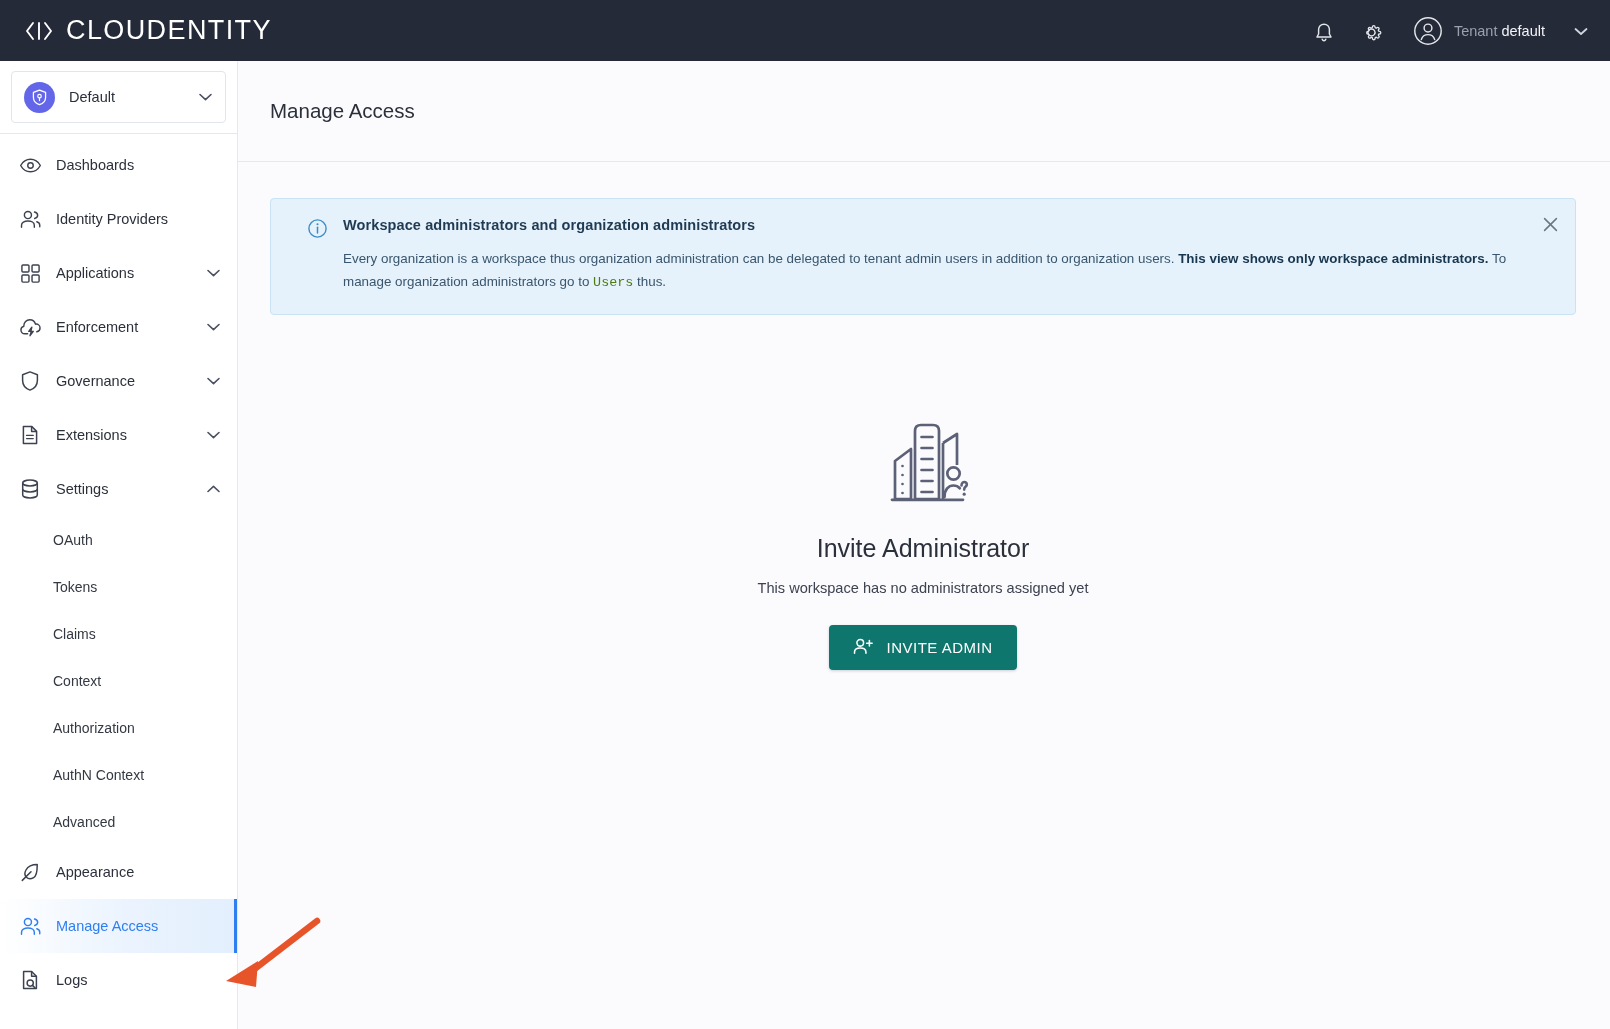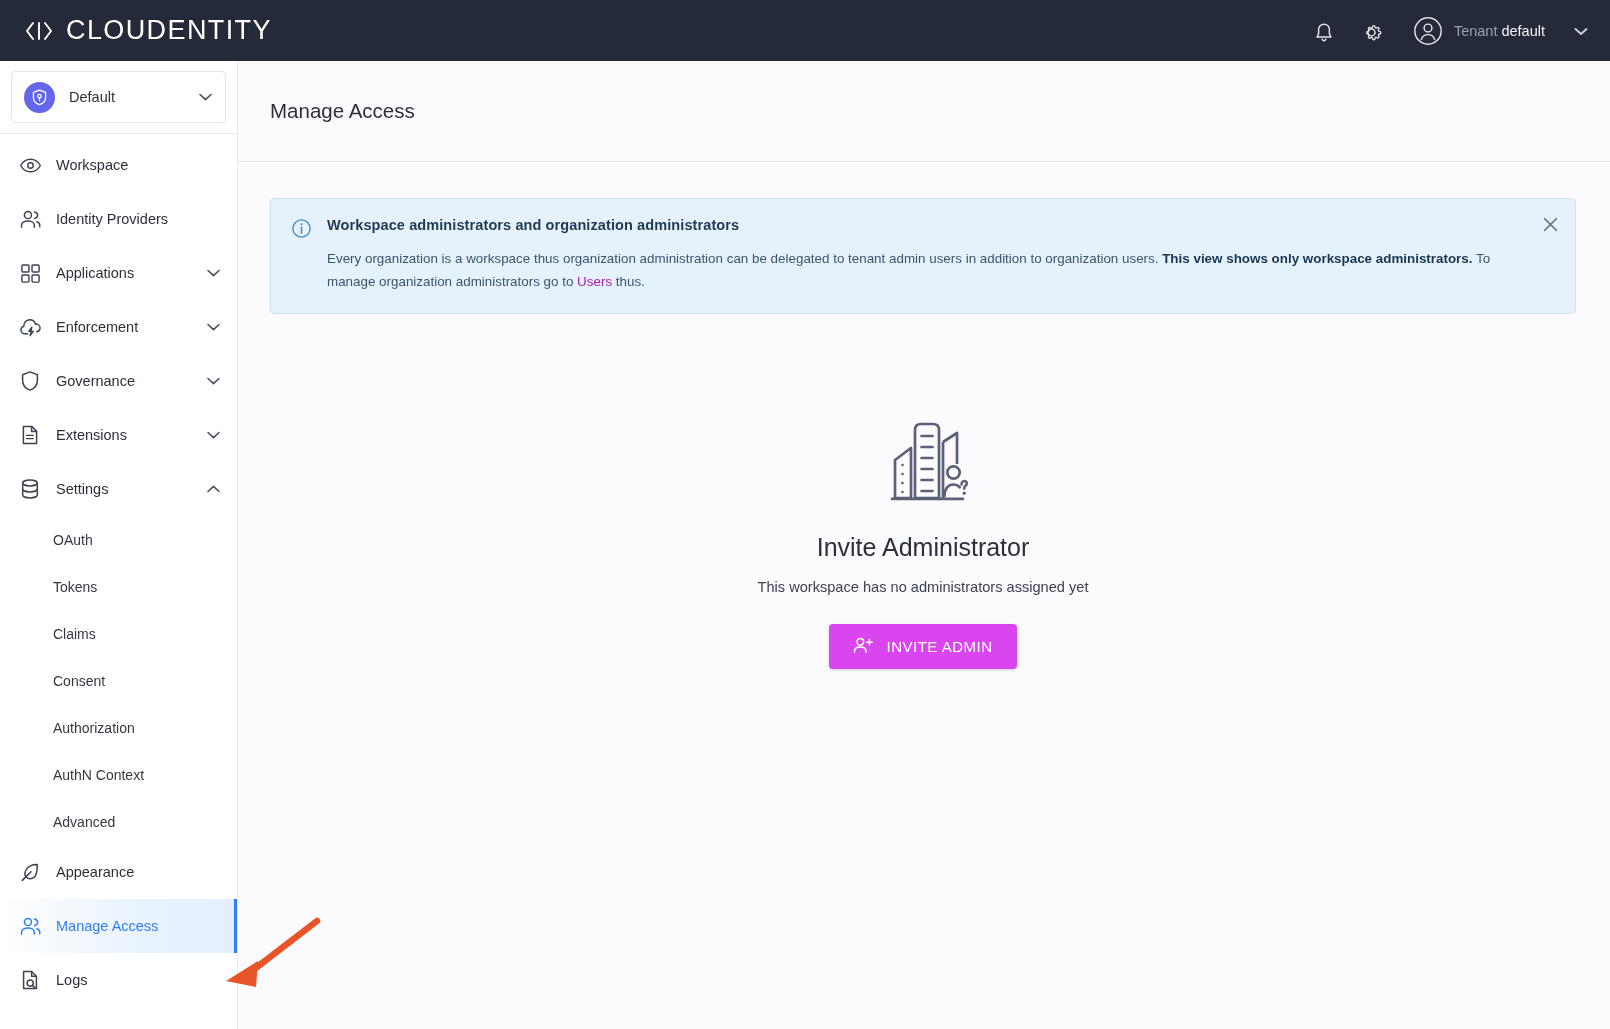--- a/index.html
+++ b/index.html
@@ -101,49 +101,49 @@
   }
   .page-title { font-size: 20.5px; color: #2b303b; font-weight: 400; }
 
   .main-scroll { flex: 1; padding: 36px 34px 0 32px; position: relative; }
 
   
   .alert {
     background: #e6f2fb;
     border: 1px solid #c9e2f4;
     border-radius: 4px;
-    padding: 18px 20px 20px 20px;
+    padding: 18px 20px 20px 36px;
     display: flex;
     position: relative;
   }
   .alert-ic { width: 22px; flex-shrink: 0; padding-top: 1px; }
   .alert-body { margin-left: 14px; flex: 1; padding-right: 36px; }
   .alert-title { font-size: 14.5px; color: #1f3a52; font-weight: bold; letter-spacing: .1px;}
   .alert-text {
     margin-top: 14px; font-size: 13.4px; color: #39566e; line-height: 23px;
   }
   .alert-text b { color: #17364f; font-weight: bold; }
-  .alert-text a { color: #a21caf; text-decoration: none; cursor: pointer; }
+  .alert-text a { color: #4d7c0f; text-decoration: none; cursor: pointer; font-family: Liberation Mono, monospace; }
   .alert-close {
     position: absolute; top: 14px; right: 14px;
     width: 22px; height: 22px; cursor: pointer;
     display: flex; align-items: center; justify-content: center;
   }
 
   
   .empty {
     margin-top: 100px;
     display: flex; flex-direction: column; align-items: center;
   }
   .empty-illu { width: 96px; height: 92px; }
   .empty-title { margin-top: 27px; font-size: 25px; color: #2b303b; }
   .empty-sub { margin-top: 17px; font-size: 14.6px; color: #3d4250; }
   .invite-btn {
     margin-top: 29px;
-    background: #d946ef;
+    background: #0f766e;
     border: none; border-radius: 4px;
     height: 45px; padding: 12px 24px;
     display: flex; align-items: center; gap: 13px;
     cursor: pointer;
     box-shadow: 0 1px 3px rgba(20,40,80,.20);
   }
   .invite-btn .b-label {
     color: #ffffff; font-size: 15px; letter-spacing: .5px;
   }
 
@@ -224,21 +224,21 @@
 
       <div class="nav">
 
         <div class="nav-item">
           <span class="n-icon">
             <svg width="23" height="17" viewBox="0 0 24 18">
               <path d="M1.6 9 C4 4.6 7.7 2.4 12 2.4 C16.3 2.4 20 4.6 22.4 9 C20 13.4 16.3 15.6 12 15.6 C7.7 15.6 4 13.4 1.6 9 Z" fill="none" stroke="#3d4250" stroke-width="1.5" stroke-linejoin="round"></path>
               <circle cx="12" cy="9" r="2.9" fill="none" stroke="#3d4250" stroke-width="1.5"></circle>
             </svg>
           </span>
-          <span class="n-label">Workspace</span>
+          <span class="n-label">Dashboards</span>
         </div>
 
         <div class="nav-item">
           <span class="n-icon">
             <svg width="23" height="21" viewBox="0 0 24 22">
               <circle cx="9.3" cy="6.4" r="3.7" fill="none" stroke="#3d4250" stroke-width="1.5"></circle>
               <path d="M2.6 19.2 V16.9 C2.6 14.3 5.6 12.6 9.3 12.6 C13 12.6 16 14.3 16 16.9 V19.2" fill="none" stroke="#3d4250" stroke-width="1.5" stroke-linecap="round"></path>
               <path d="M16.2 3.2 C18.2 3.7 19.5 5 19.5 6.6 C19.5 8.2 18.3 9.4 16.4 9.9" fill="none" stroke="#3d4250" stroke-width="1.5" stroke-linecap="round"></path>
               <path d="M18.6 13.4 C20.6 14.1 21.7 15.4 21.7 16.9 V18.6" fill="none" stroke="#3d4250" stroke-width="1.5" stroke-linecap="round"></path>
             </svg>
@@ -329,21 +329,21 @@
           <div class="subnav-item">
             <span class="s-label">OAuth</span>
           </div>
           <div class="subnav-item">
             <span class="s-label">Tokens</span>
           </div>
           <div class="subnav-item">
             <span class="s-label">Claims</span>
           </div>
           <div class="subnav-item">
-            <span class="s-label">Consent</span>
+            <span class="s-label">Context</span>
           </div>
           <div class="subnav-item">
             <span class="s-label">Authorization</span>
           </div>
           <div class="subnav-item">
             <span class="s-label">AuthN Context</span>
           </div>
           <div class="subnav-item">
             <span class="s-label">Advanced</span>
           </div>

